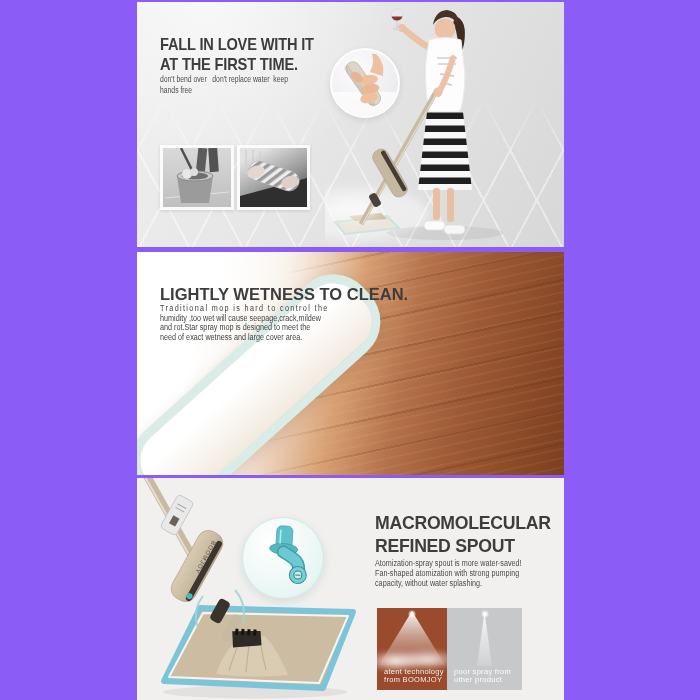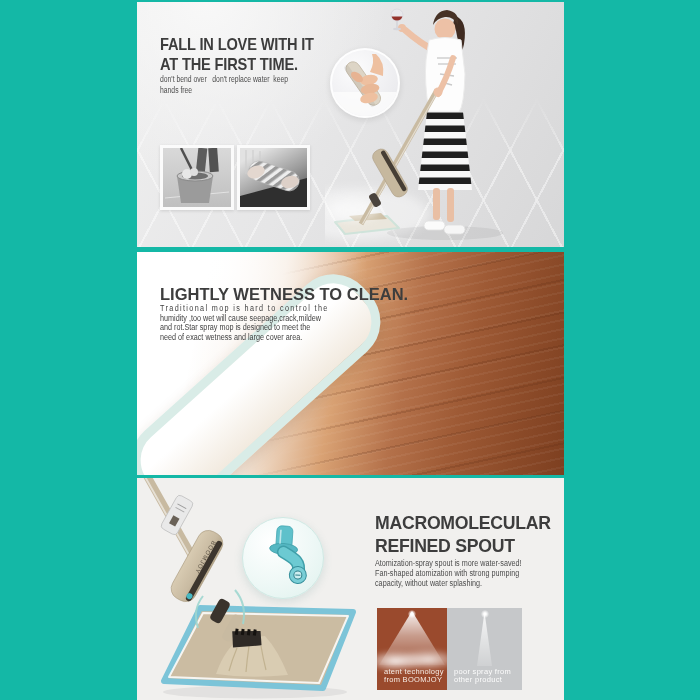--- a/index.html
+++ b/index.html
@@ -1,16 +1,16 @@
 <!DOCTYPE html>
 <html><head>
 <meta charset="utf-8">
 <style>
   html,body{margin:0;padding:0;background:#ffffff;}
-  #canvas{position:relative;width:700px;height:700px;background:#14b8a6;overflow:hidden;
+  #canvas{position:relative;width:700px;height:700px;background:#8b5cf6;overflow:hidden;
           font-family:"Liberation Sans",sans-serif;}
   .sec{position:absolute;left:137px;width:427px;overflow:hidden;}
 
   
   #sec-hero{top:2px;height:245px;
     background:
       radial-gradient(circle at 16% 0%, #f8f8f8 0%, rgba(248,248,248,0) 42%),
       linear-gradient(118deg,#efefef 0%,#e6e6e7 45%,#d7d7d8 100%);}
   .hero-floor{position:absolute;left:0;right:0;top:95px;bottom:0;opacity:.5;
     background-image:

